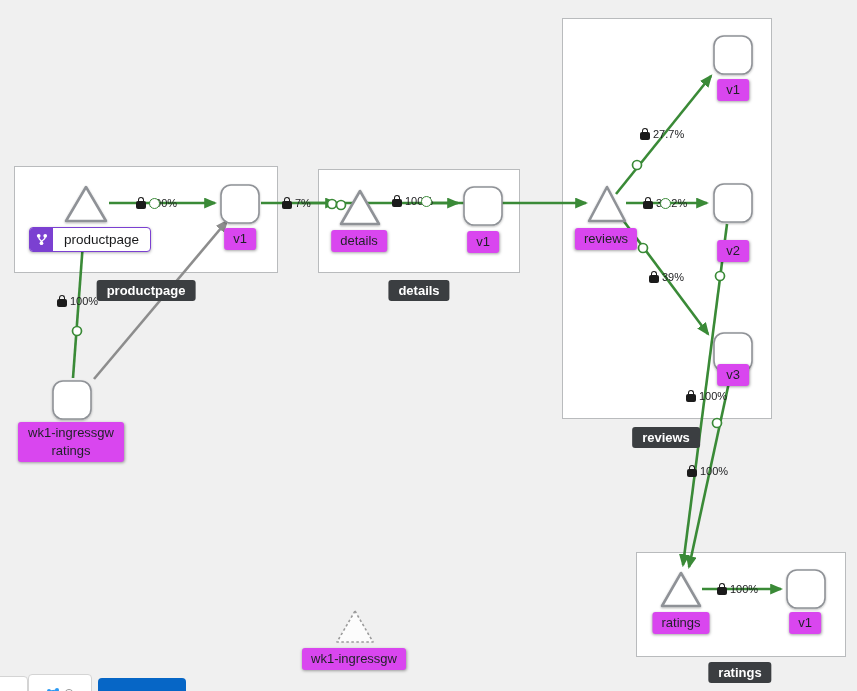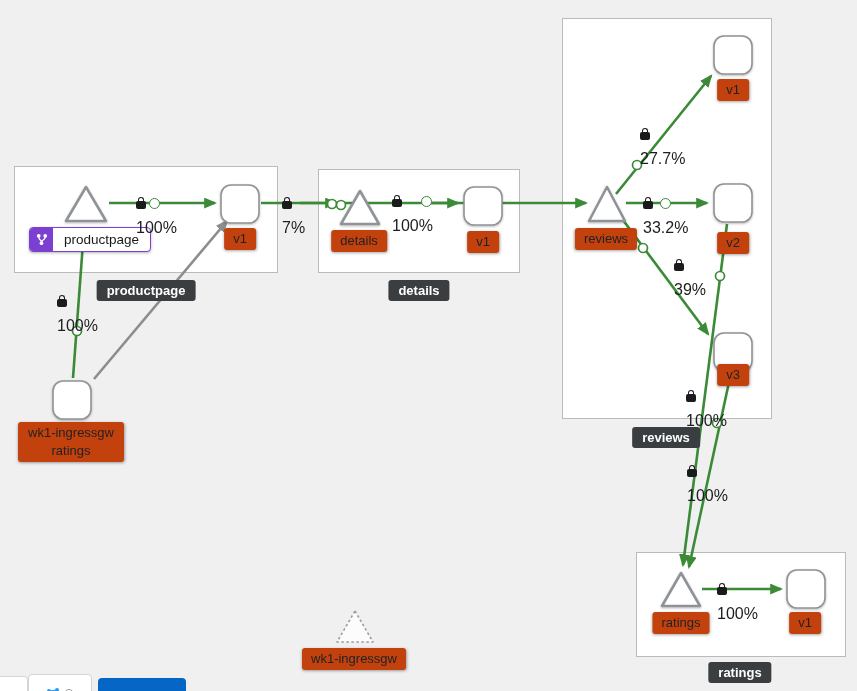--- a/index.html
+++ b/index.html
@@ -10,31 +10,31 @@
   svg.graph{position:absolute;left:0;top:0;}
   .grp{fill:#ffffff;stroke:#b9bbbd;stroke-width:1;}
   .eg{stroke:#3a8a37;stroke-width:2.6;fill:none;}
   .egr{stroke:#8d8d8d;stroke-width:2.6;fill:none;}
   .ec{fill:#ffffff;stroke:#3a8a37;stroke-width:1.7;}
   .tri{fill:#ffffff;stroke:#8f9297;stroke-width:2.6;stroke-linejoin:round;}
   .trid{fill:#fcfcfc;stroke:#9b9b9b;stroke-width:1.6;stroke-linejoin:round;stroke-dasharray:2.5 2.5;}
   .sq{fill:#ffffff;stroke:#8f9297;stroke-width:1.6;}
 
   .nlabel{
-    position:absolute;background:#c2410c;border-radius:3px;
+    position:absolute;background:#d946ef;border-radius:3px;
     box-shadow:0 1px 3px rgba(0,0,0,.35);padding:2px 9px;font-size:13px;
     color:#1f2226;white-space:nowrap;transform:translateX(-50%);text-align:center;line-height:18px;
   }
   .tooltip{
     position:absolute;background:#3b3e41;color:#fff;font-weight:700;font-size:13px;
     padding:3px 10px;border-radius:3px;white-space:nowrap;transform:translateX(-50%);
   }
   .edge-label{
-    position:absolute;display:flex;align-items:flex-start;font-size:16px;
-    color:#1c1d1f;white-space:nowrap;gap:12px;height:14px;line-height:14px;flex-direction:column;
+    position:absolute;display:flex;align-items:flex-start;font-size:11px;
+    color:#1c1d1f;white-space:nowrap;gap:3px;height:14px;line-height:14px;
   }
   .lock{position:relative;width:10px;height:8px;background:#1b1b1b;border-radius:2px;margin-top:5px;flex:0 0 auto;}
   .lock::before{content:"";position:absolute;top:-4px;left:2px;width:4px;height:5px;
     border:1.5px solid #1b1b1b;border-bottom:none;border-radius:3px 3px 0 0;}
   .ecirc{position:absolute;width:9px;height:9px;background:#fff;border:1.7px solid #3a8a37;border-radius:50%;}
 
   .badge{
     position:absolute;display:flex;align-items:stretch;border:1.5px solid #7b40d1;border-radius:4px;
     overflow:hidden;background:#fff;box-shadow:0 1px 3px rgba(0,0,0,.3);
   }
@@ -116,21 +116,21 @@
       </svg>
     </span>
     <span class="btext">productpage</span>
   </div>
 
   <div class="nlabel" style="left:240px;top:228px;">v1</div>
   <div class="nlabel" style="left:359px;top:230px;">details</div>
   <div class="nlabel" style="left:483px;top:231px;">v1</div>
   <div class="nlabel" style="left:606px;top:228px;">reviews</div>
   <div class="nlabel" style="left:733px;top:79px;">v1</div>
-  <div class="nlabel" style="left:733px;top:232px;">v2</div>
+  <div class="nlabel" style="left:733px;top:240px;">v2</div>
   <div class="nlabel" style="left:733px;top:364px;">v3</div>
   <div class="nlabel" style="left:681px;top:612px;">ratings</div>
   <div class="nlabel" style="left:805px;top:612px;">v1</div>
   <div class="nlabel" style="left:71px;top:422px;padding:2px 10px;">
     <div>wk1-ingressgw</div>
     <div>ratings</div>
   </div>
   <div class="nlabel" style="left:354px;top:648px;">wk1-ingressgw</div>
 
   <div class="tooltip" style="left:146px;top:280px;">productpage</div>
@@ -164,21 +164,21 @@
     <span class="lock"></span>
     <span>27.7%</span>
   </div>
 
   <div class="edge-label" style="left:643px;top:196px;">
     <span class="lock"></span>
     <span>33.2%</span>
     <span class="ecirc" style="left:17px;top:2px;"></span>
   </div>
 
-  <div class="edge-label" style="left:674px;top:270px;justify-content:center;">
+  <div class="edge-label" style="left:649px;top:270px;justify-content:center;">
     <span class="lock"></span>
     <span>39%</span>
   </div>
 
   <div class="edge-label" style="left:686px;top:389px;">
     <span class="lock"></span>
     <span>100%</span>
   </div>
 
   <div class="edge-label" style="left:687px;top:464px;">

